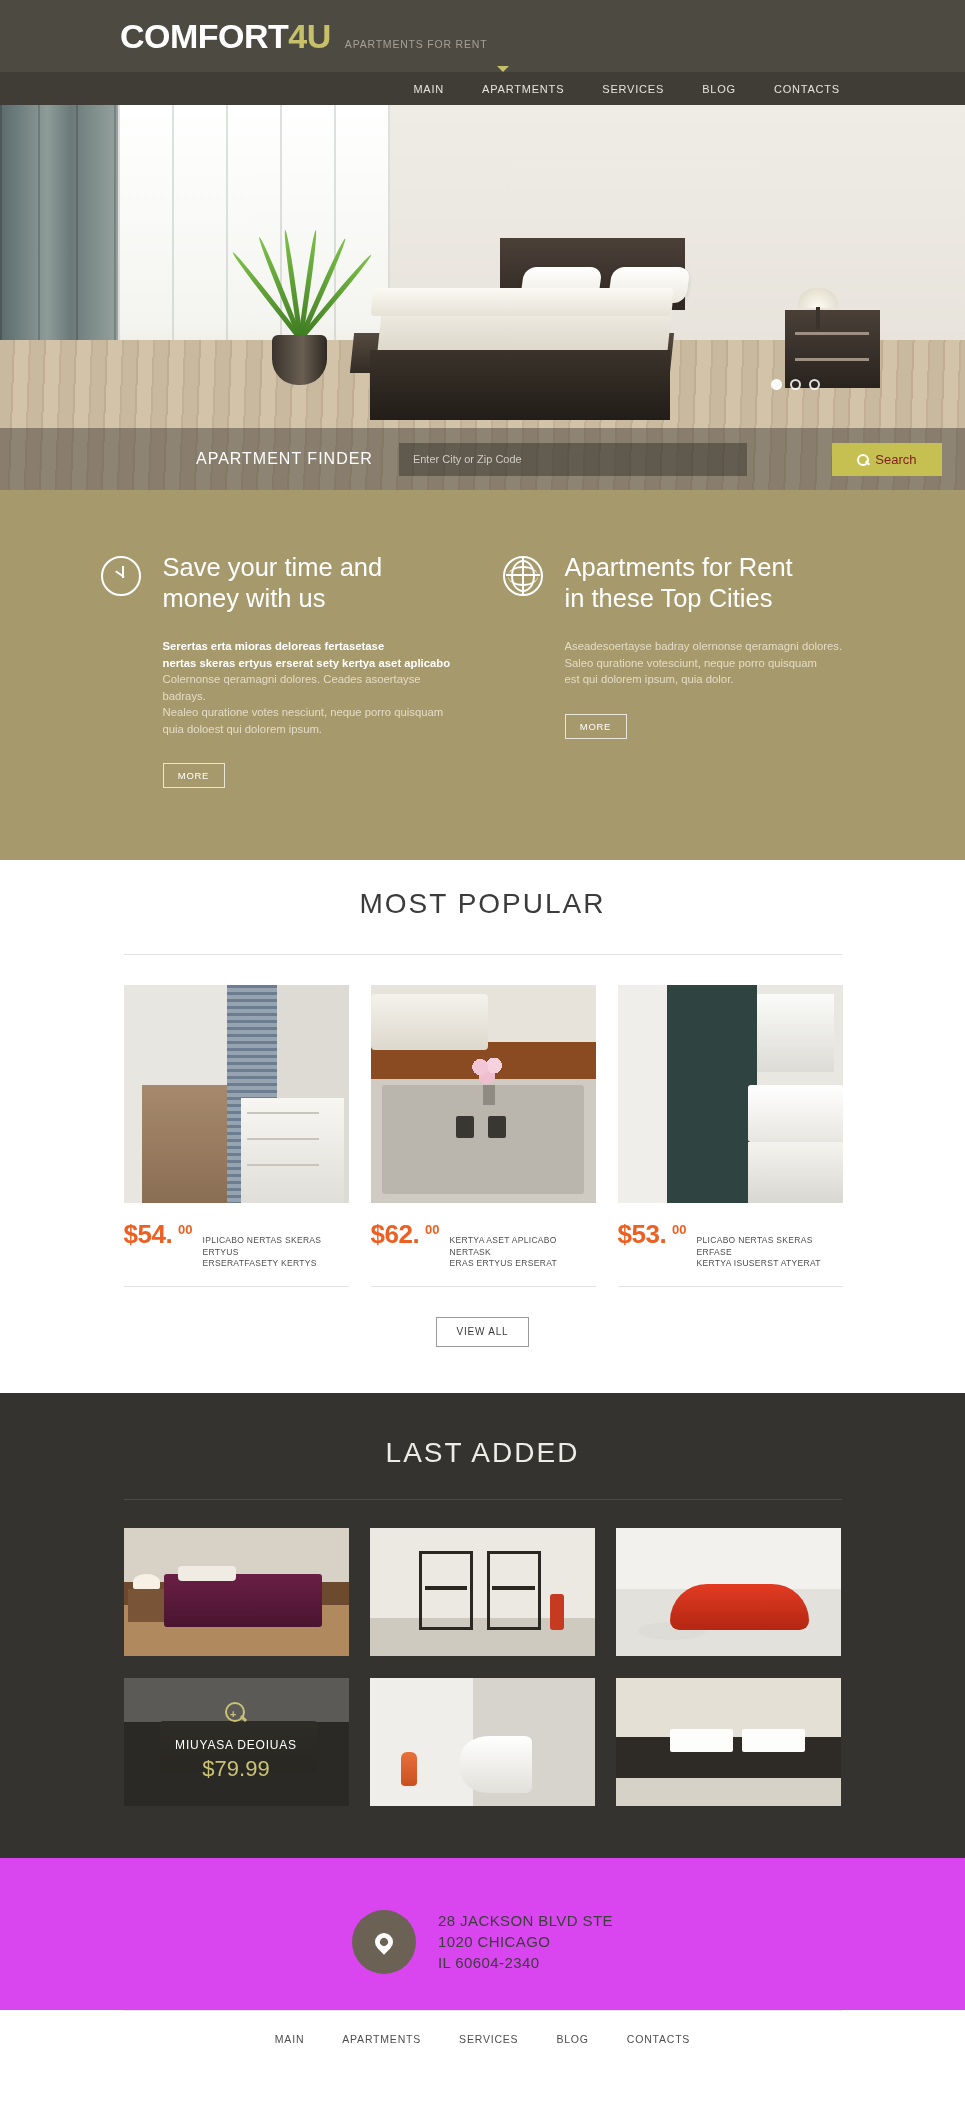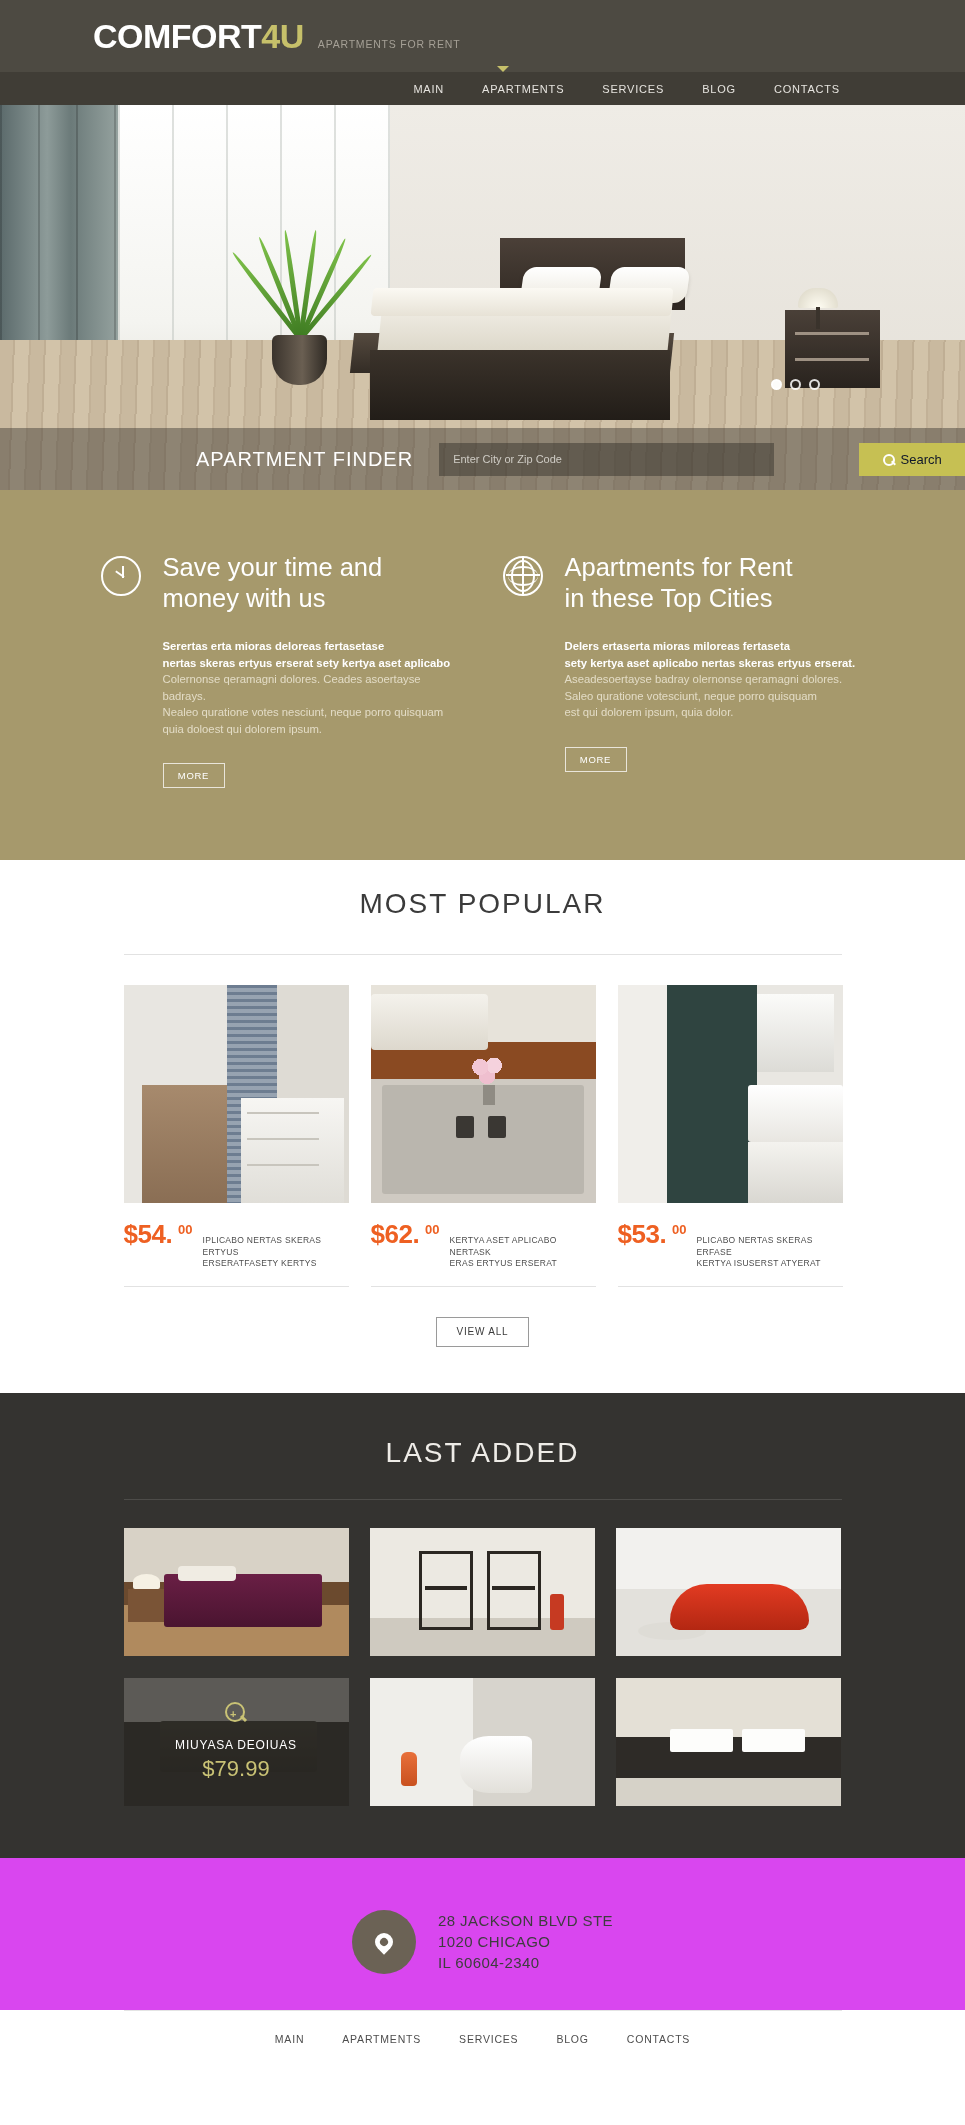--- a/index.html
+++ b/index.html
@@ -13,21 +13,21 @@
   .page { width: 965px; position: relative; }
 
   
   .topbar {
     height: 72px;
     background: #4d4a42;
     display: flex;
     align-items: center;
     position: relative;
   }
-  .logo-wrap { margin-left: 93px; display: flex; align-items: baseline; }
+  .logo-wrap { margin-left: 120px; display: flex; align-items: baseline; }
   .logo-main {
     font-size: 34px;
     font-weight: bold;
     color: #ffffff;
     letter-spacing: -0.5px;
     font-family: "Liberation Sans", sans-serif;
   }
   .logo-accent {
     font-size: 34px;
     font-weight: bold;
@@ -194,21 +194,21 @@
     position: absolute;
     left: 0; right: 0; bottom: 0;
     height: 62px;
     background: rgba(60,56,48,0.45);
     display: flex;
     align-items: center;
     padding-left: 196px;
   }
   .finder-label {
     color: #ffffff;
-    font-size: 20px;
+    font-size: 16px;
     letter-spacing: 1px;
     margin-right: 26px;
     white-space: nowrap;
   }
   .finder-input {
     width: 348px;
     height: 33px;
     background: rgba(40,38,34,0.42);
     border: none;
     outline: none;
@@ -216,21 +216,21 @@
     font-size: 11px;
     padding: 0 14px;
     font-family: "Liberation Sans", sans-serif;
   }
   .finder-input::placeholder { color: #cfccc5; }
   .finder-btn {
     margin-left: 85px;
     width: 110px; height: 33px;
     background: #c6c053;
     border: none;
-    color: #0f172a;
+    color: #7f1d1d;
     font-size: 13px;
     display: flex; align-items: center; justify-content: center;
     gap: 7px;
     cursor: pointer;
     font-family: "Liberation Sans", sans-serif;
   }
   .mag { display:inline-block; width:11px; height:11px; position:relative; }
   .mag:before {
     content:""; position:absolute; left:0; top:0; width:8px; height:8px;
     border:2px solid #fff; border-radius:50%;
@@ -575,22 +575,20 @@
     <div class="feature-col">
       <div class="feature-icon">
         <div class="globe-v2"></div>
           <div class="globe-v1"></div>
         <div class="globe-h1"></div>
           <div class="globe-h2"></div>
       </div>
       <div>
         <div class="feature-title">Apartments for Rent
 in these Top Cities</div>
-        <div class="feature-p1">Delers ertaserta mioras miloreas fertaseta
-sety kertya aset aplicabo nertas skeras ertyus erserat.</div>
         <div class="feature-p2">Aseadesoertayse badray olernonse qeramagni dolores.
 Saleo quratione votesciunt, neque porro quisquam
 est qui dolorem ipsum, quia dolor.</div>
         <button class="more-btn">MORE</button>
       </div>
     </div>
   </div>
 
   <div class="popular">
     <div class="section-title">MOST POPULAR</div>

